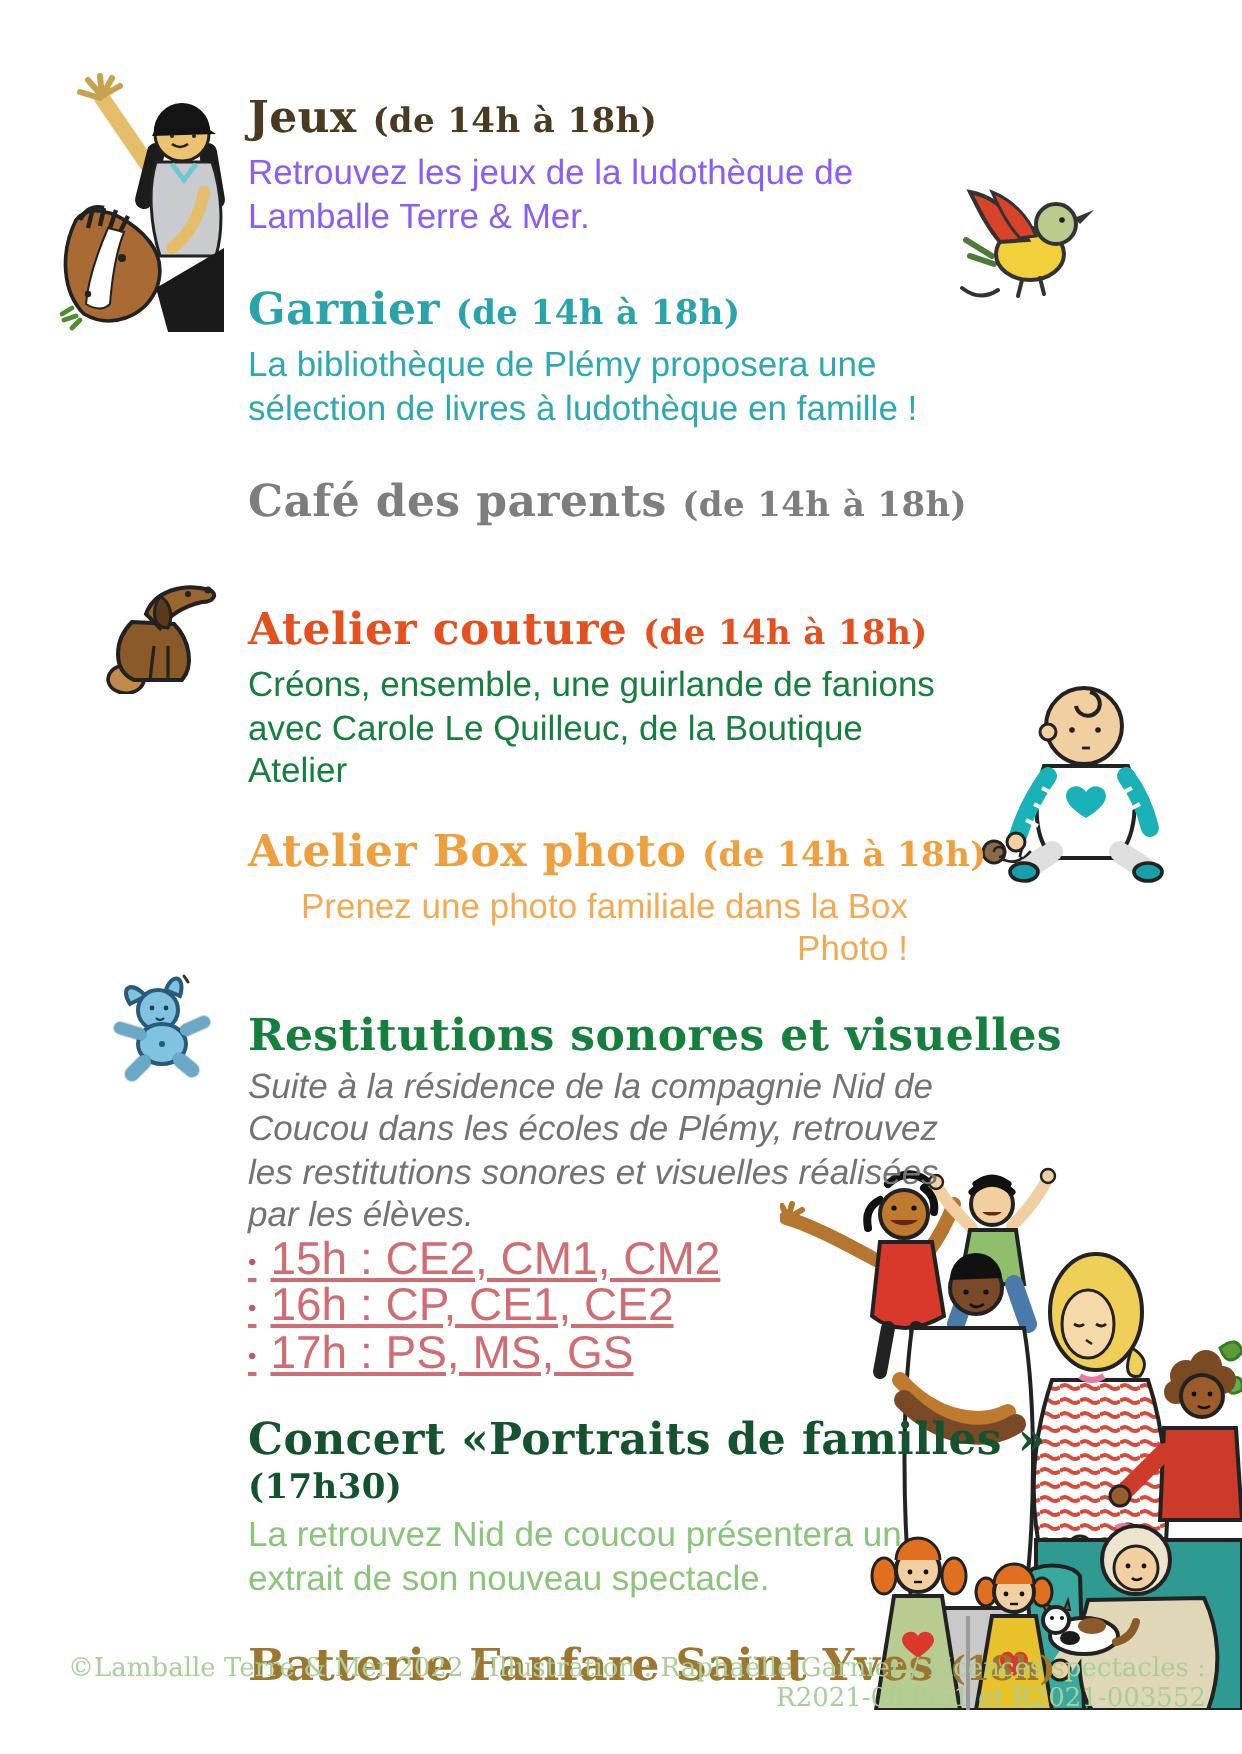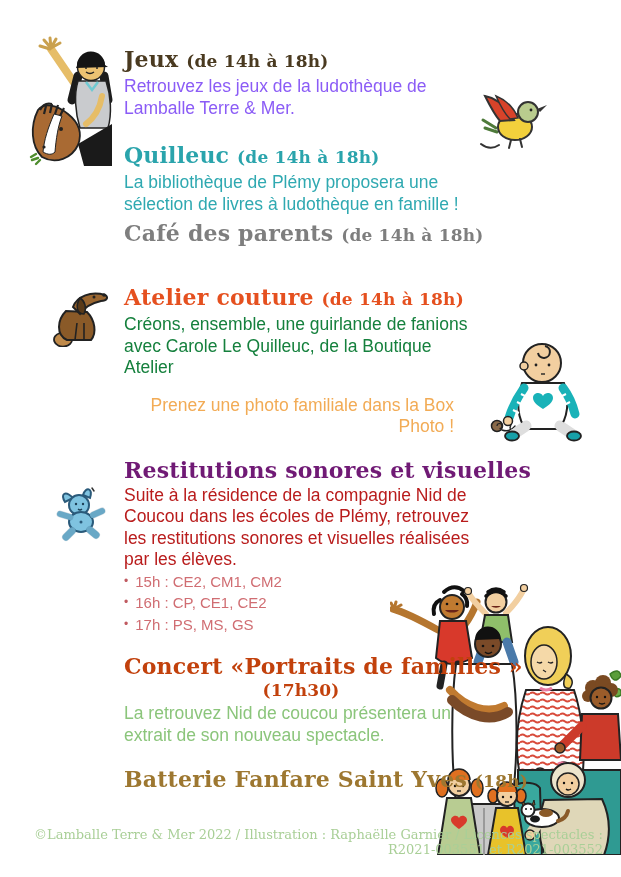--- a/index.html
+++ b/index.html
@@ -18,39 +18,39 @@
   .sec p.body:empty { display:none; }
 
   .sec-jeux    { margin-top:6px; }
   .sec-jeux h2      { color:#4a3a20; }
   .sec-jeux .body   { color:#8b5cf6; }
 
   .sec-lectures { margin-top:23px; }
   .sec-lectures h2    { color:#2aa4ac; }
   .sec-lectures .body { color:#2fa9b1; }
 
-  .sec-cafe { margin-top:5px; }
+  .sec-cafe { margin-top:23px; }
   .sec-cafe h2 { color:#7e7e7e; }
 
   .sec-couture { margin-top:36px; }
   .sec-couture h2    { color:#e5501f; }
   .sec-couture .body { color:#15803d; }
 
   .sec-boxphoto { margin-top:16px; }
   .sec-boxphoto h2    { color:#efa03e; }
   .sec-boxphoto .body { color:#f2ab55; max-width:330px;text-align:right; }
 
   .sec-restitutions { margin-top:19px; }
-  .sec-restitutions h2    { color:#701a75; }
-  .sec-restitutions .body { color:#b91c1c; max-width:370px; }
-  .bullets { margin:0; padding:0; list-style:none; color:#d06d72; font-size:15px; line-height:21.5px; }
+  .sec-restitutions h2    { color:#15803d; }
+  .sec-restitutions .body { color:#737373; max-width:370px;font-style:italic; }
+  .bullets { margin:0; padding:0; list-style:none; color:#d06d72; font-size:23px; line-height:21.5px;text-decoration:underline; }
   .bullets li::before { content:"•"; font-size:12px; margin-right:7px; vertical-align:2px; color:#c05a60; }
 
   .sec-concert { margin-top:18px; }
-  .sec-concert h2    { color:#c2410c;text-align:center; }
+  .sec-concert h2    { color:#14532d; }
   .sec-concert h2 .time { display:block; line-height:22px; }
   .sec-concert .body { color:#8bc57b; }
 
   .sec-batterie { margin-top:20px; }
   .sec-batterie h2 { color:#9d7730; }
 
   .footer {
     position:absolute; left:20px; right:18px; bottom:20px; z-index:3;
     text-align:right; font-family:"DejaVu Serif", serif;
     font-size:13px; line-height:15px; color:#a9cf97;
@@ -71,34 +71,35 @@
 <div class="page">
 
   <div class="text-col">
 
     <section class="sec sec-jeux">
       <h2><span>Jeux</span> <span class="time">(de 14h à 18h)</span></h2>
       <p class="body">Retrouvez les jeux de la ludothèque de Lamballe Terre &amp; Mer.</p>
     </section>
 
     <section class="sec sec-lectures">
-      <h2><span>Quilleuc</span> <span class="time">(de 14h à 18h)</span></h2>
+      <h2><span>Garnier</span> <span class="time">(de 14h à 18h)</span></h2>
       <p class="body">La bibliothèque de Plémy proposera une sélection de livres à ludothèque en famille !</p>
     </section>
 
     <section class="sec sec-cafe">
       <h2><span>Café des parents</span> <span class="time">(de 14h à 18h)</span></h2>
     </section>
 
     <section class="sec sec-couture">
       <h2><span>Atelier couture</span> <span class="time">(de 14h à 18h)</span></h2>
       <p class="body">Créons, ensemble, une guirlande de fanions avec Carole Le Quilleuc, de la Boutique Atelier</p>
     </section>
 
     <section class="sec sec-boxphoto">
+      <h2><span>Atelier Box photo</span> <span class="time">(de 14h à 18h)</span></h2>
       <p class="body">Prenez une photo familiale dans la Box Photo !</p>
     </section>
 
     <section class="sec sec-restitutions">
       <h2><span>Restitutions sonores et visuelles</span></h2>
       <p class="body">Suite à la résidence de la compagnie Nid de Coucou dans les écoles de Plémy, retrouvez les restitutions sonores et visuelles réalisées par les élèves.</p>
       <ul class="bullets">
         <li>15h : CE2, CM1, CM2</li>
         <li>16h : CP, CE1, CE2</li>
         <li>17h : PS, MS, GS</li>

